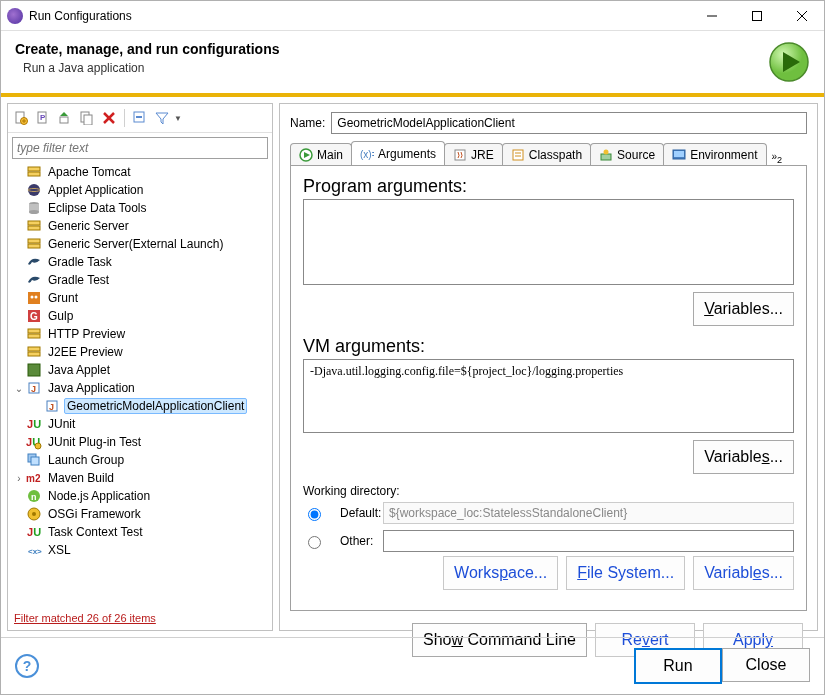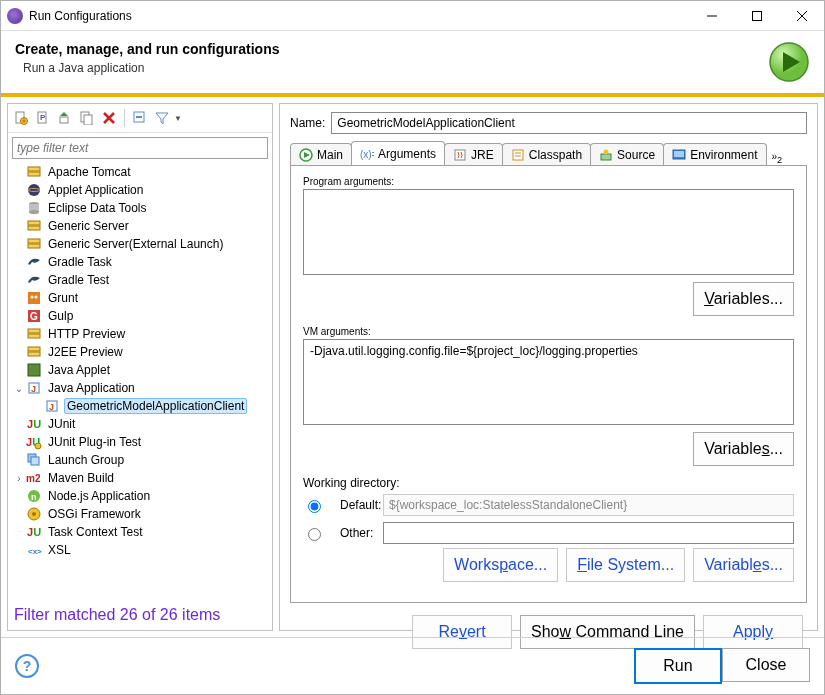--- a/index.html
+++ b/index.html
@@ -23,33 +23,33 @@
   .tool-btn { width: 20px; height: 20px; display: flex; align-items: center; justify-content: center; border: 1px solid transparent; border-radius: 2px; }
   .tool-sep { width: 1px; height: 18px; background: #d0d0d0; margin: 0 3px; }
   .filter-input { margin: 4px 4px 2px 4px; border: 1px solid #a0a0a0; height: 22px; padding: 2px 4px; font-style: italic; color: #888; font-size: 12px; }
   .tree { flex: 1; overflow: auto; padding: 2px 2px; }
   .tree-item { display: flex; align-items: center; height: 18px; padding-left: 16px; cursor: default; white-space: nowrap; }
   .tree-item .twisty { width: 14px; display: inline-flex; justify-content: center; color: #666; font-size: 10px; margin-left: -14px; }
   .tree-item .icon { width: 16px; height: 16px; margin-right: 4px; display: inline-flex; align-items: center; justify-content: center; font-size: 10px; }
   .tree-item.indent2 { padding-left: 34px; }
   .tree-item.selected .label { background: #cde8ff; border: 1px solid #7abaff; border-radius: 2px; padding: 0 2px; }
   .tree-item .label { padding: 0 2px; }
-  .status-line { padding: 6px 6px; font-size: 16px; color: #6d28d9; }
+  .status-line { padding: 6px 6px; font-size: 11px; color: #b91c1c; text-decoration: underline; }
   .name-row { display: flex; align-items: center; gap: 6px; margin-bottom: 8px; }
   .name-row input { flex: 1; border: 1px solid #888; height: 22px; padding: 2px 5px; font-size: 12px; }
   .tabstrip { display: flex; align-items: flex-end; border-bottom: 1px solid #a0a0a0; height: 24px; position: relative; }
   .tab { display: flex; align-items: center; gap: 4px; border: 1px solid #a0a0a0; border-bottom: none; padding: 2px 8px; height: 22px; background: #f6f6f6; border-top-left-radius: 4px; border-top-right-radius: 4px; margin-right: -1px; font-size: 12px; cursor: default; }
   .tab.active { background: #fff; height: 24px; position: relative; z-index: 2; }
   .tab .t-icon { width: 14px; height: 14px; display: inline-flex; align-items: center; justify-content: center; }
   .tab-overflow { margin-left: 2px; font-size: 11px; padding: 0 4px; }
   .tab-body { border: 1px solid #a0a0a0; border-top: none; padding: 10px 12px; background: #fff; }
-  .grouplabel { font-size: 10px; margin-bottom: 2px; }
+  .grouplabel { font-size: 18px; margin-bottom: 2px; }
   .multiline { width: 100%; border: 1px solid #888; padding: 4px 6px; font-size: 12px; resize: none; font-family: inherit; overflow-y: scroll; }
   .multiline.prog { height: 86px; }
-  .multiline.vm { height: 86px; }
+  .multiline.vm { height: 74px; font-family: Liberation Serif, serif; }
   .btn-row { display: flex; justify-content: flex-end; margin-top: 4px; margin-bottom: 10px; }
   .btn { border: 1px solid #a8a8a8; background: #fdfdfd; height: 24px; min-width: 75px; padding: 16px 10px; font-size: 16px; display: inline-flex; align-items: center; justify-content: center; }
   .btn.disabled { color: #1d4ed8; border-color: #c8c8c8; }
   .btn .u { text-decoration: underline; }
   .section-title { font-size: 12px; margin: 8px 0 4px 0; }
   .wd-row { display: flex; align-items: center; gap: 10px; margin-bottom: 6px; }
   .wd-row input[type=text] { flex: 1; border: 1px solid #ccc; height: 22px; padding: 2px 5px; font-size: 12px; color: #888; background: #fafafa; }
   .wd-row.enabled input[type=text] { border-color: #888; color: #000; background: #fff; }
   .radio-label { display: flex; align-items: center; gap: 16px; width: 70px; }
   .bottom-btns { display: flex; justify-content: flex-end; gap: 8px; margin-top: 12px; padding-right: 4px; }
@@ -478,25 +478,25 @@
           <button class="btn disabled">
               <span><span class="u">F</span>ile System...</span>
             </button>
           <button class="btn disabled">
               <span>Variabl<span class="u">e</span>s...</span>
             </button>
         </div>
       </div>
 
       <div class="bottom-btns">
+        <button class="btn">
+            <span>Sho<span class="u">w</span> Command Line</span>
+          </button>
         <button class="btn disabled" style="min-width:100px">
             <span>Re<span class="u">v</span>ert</span>
-          </button>
-        <button class="btn">
-            <span>Sho<span class="u">w</span> Command Line</span>
           </button>
         <button class="btn disabled" style="min-width:100px">
             <span>Appl<span class="u">y</span></span>
           </button>
       </div>
     </div>
   </div>
 
   <div class="footer">
     <div class="help-icon">?</div>

